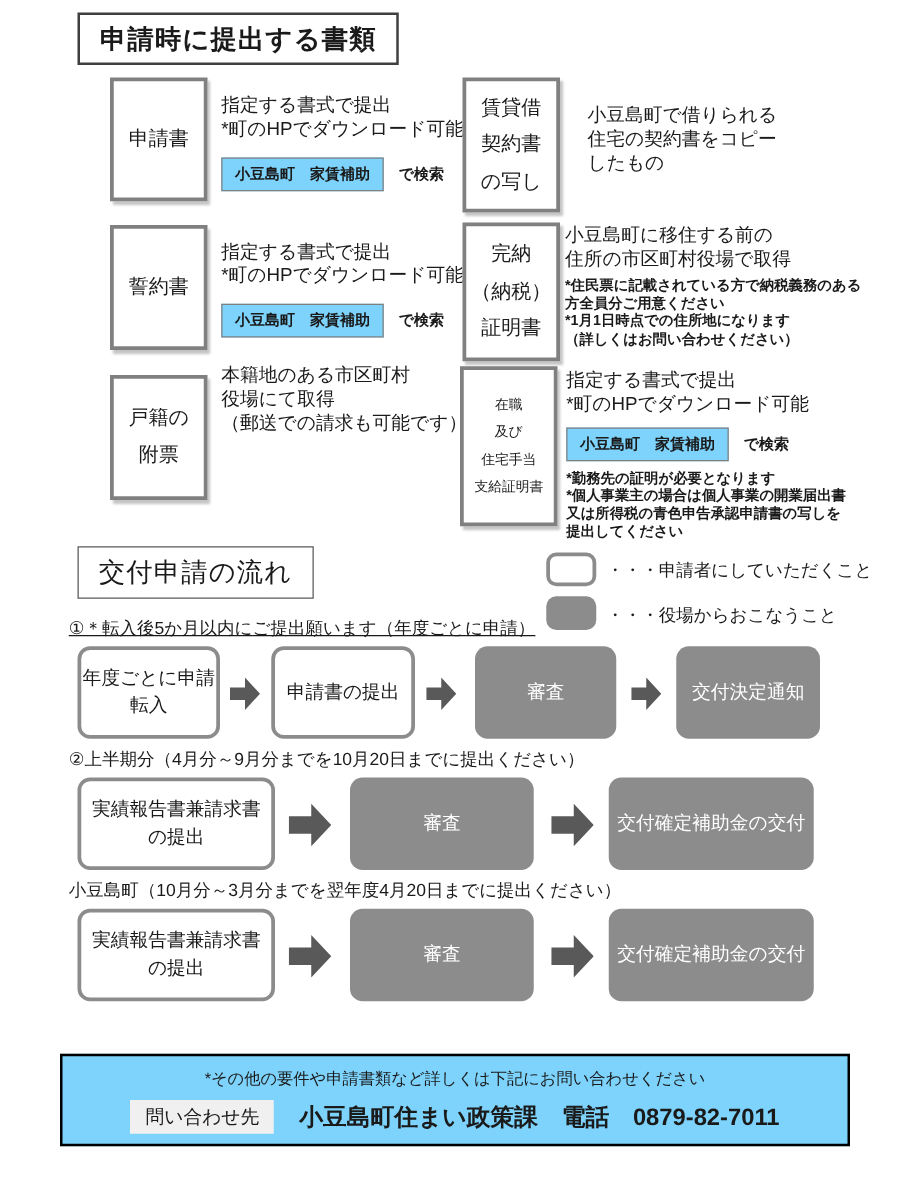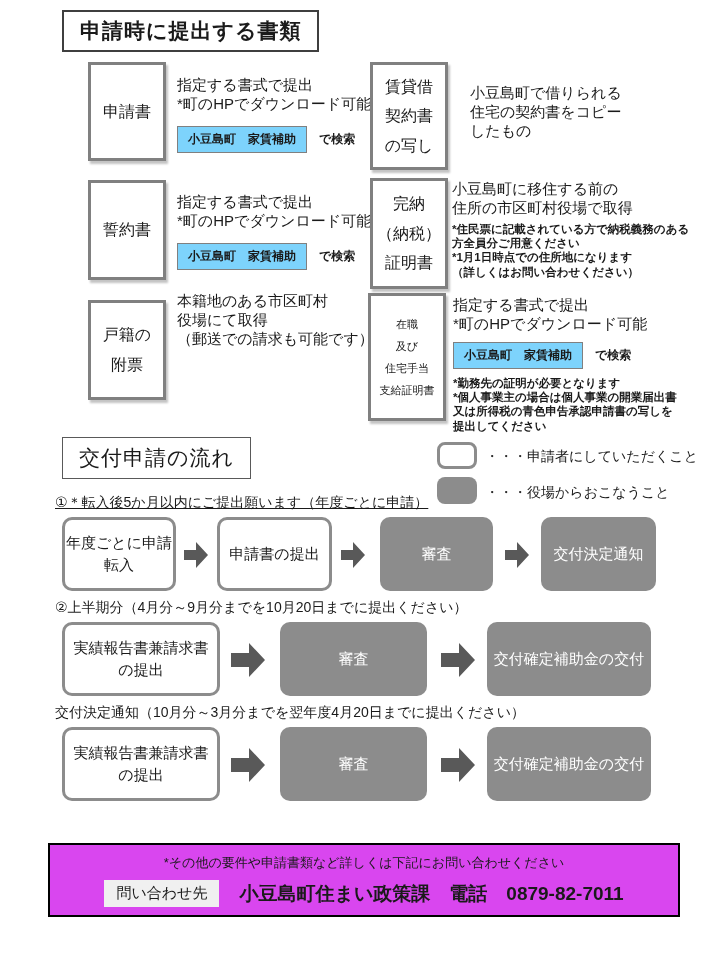--- a/index.html
+++ b/index.html
@@ -64,21 +64,21 @@
     text-align: center; font-size: 15px; white-space: pre-line; line-height: 1.5;
   }
   .node-white { background: #fff; border: 3px solid #8c8c8c; color: #1a1a1a; }
   .node-gray  { background: #8c8c8c; color: #ffffff; }
   .flow-arrow { position: absolute; }
   .flow-arrow svg { display: block; }
 
   
   .footer-box {
     position: absolute; left: 48px; top: 843px; width: 632px; height: 74px;
-    border: 2px solid #000; background: #d946ef;
+    border: 2px solid #000; background: #7dd3fc;
   }
   .footer-note { text-align: center; margin-top: 9px; font-size: 13px; }
   .footer-contact { display: flex; justify-content: center; align-items: center; margin-top: 8px; }
   .contact-label { background: #f0f0f0; padding: 4px 12px; font-size: 15px; }
   .contact-text { margin-left: 20px; font-size: 19px; font-weight: bold; }
 </style>
 </head>
 <body>
 
 <div class="page">
@@ -201,21 +201,21 @@
       </svg>
     </span>
   <div class="flow-node node-gray" style="left:280px; top:622px; width:147px;">審査</div>
   <span class="flow-arrow" style="left:441px; top:643px;">
       <svg width="34" height="34" viewBox="0 0 34 34">
         <polygon points="0,10 18,10 18,0 34,17 18,34 18,24 0,24" fill="#595959"></polygon>
       </svg>
     </span>
   <div class="flow-node node-gray" style="left:487px; top:622px; width:164px;">交付確定補助金の交付</div>
 
-  <div class="step-label step-label-3">交付決定通知（10月分～3月分までを翌年度4月20日までに提出ください）</div>
+  <div class="step-label step-label-3">小豆島町（10月分～3月分までを翌年度4月20日までに提出ください）</div>
   <div class="flow-node node-white" style="left:62px; top:727px; width:158px;">実績報告書兼請求書
 の提出</div>
   <span class="flow-arrow" style="left:231px; top:748px;">
       <svg width="34" height="34" viewBox="0 0 34 34">
         <polygon points="0,10 18,10 18,0 34,17 18,34 18,24 0,24" fill="#595959"></polygon>
       </svg>
     </span>
   <div class="flow-node node-gray" style="left:280px; top:727px; width:147px;">審査</div>
   <span class="flow-arrow" style="left:441px; top:748px;">
       <svg width="34" height="34" viewBox="0 0 34 34">

